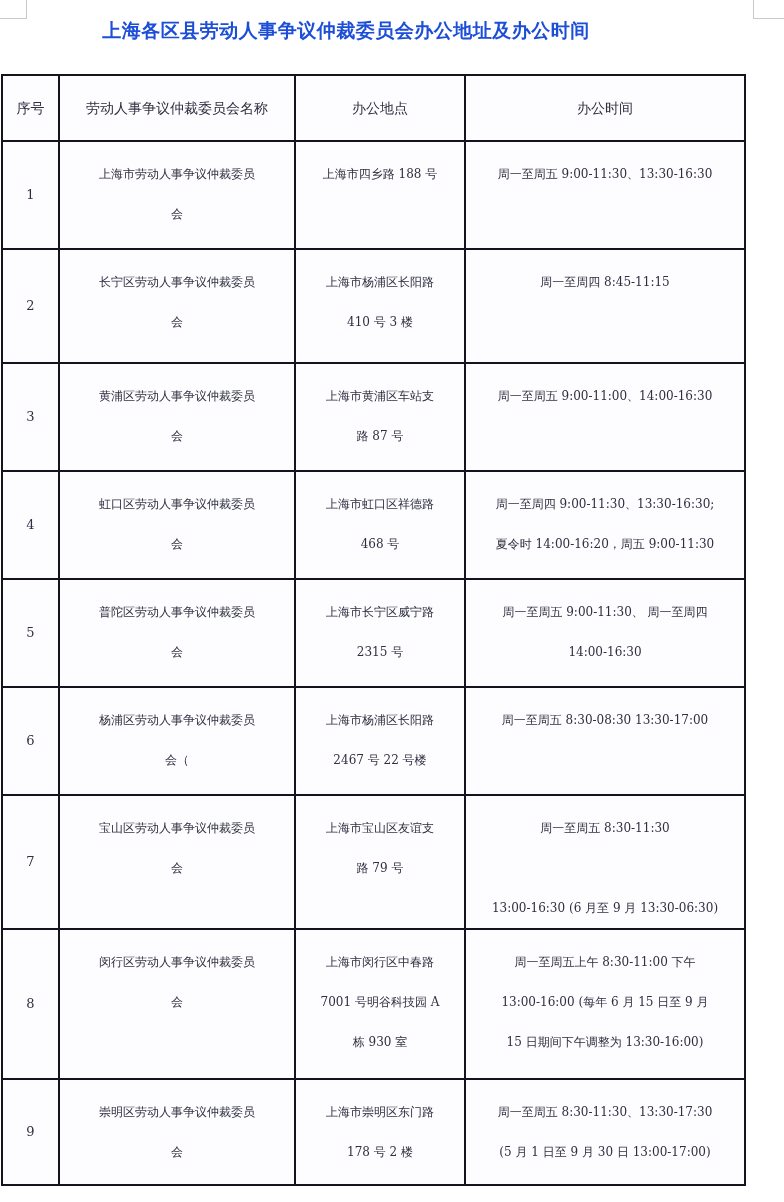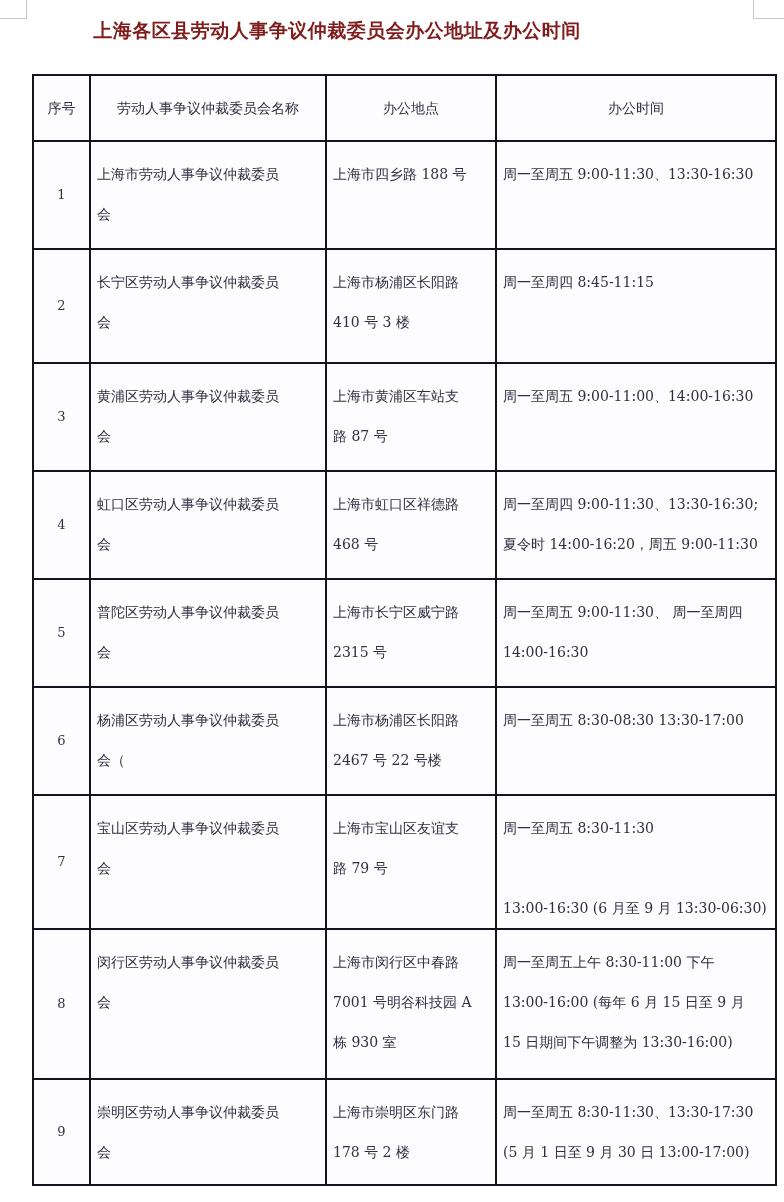--- a/index.html
+++ b/index.html
@@ -20,45 +20,46 @@
       border-color: #c8c8c8;
       border-style: solid;
       width: 26px;
       height: 18px;
     }
     .corner-tl { left: 0; top: 0; border-width: 0 1px 1px 0; }
     .corner-tr { right: 0; top: 0; border-width: 0 0 1px 1px; width: 30px; }
     .title {
       position: absolute;
       top: 18px;
-      left: 0;
+      left: 9px;
       width: 674px;
       text-align: center;
       font-size: 19px;
       font-weight: bold;
       letter-spacing: 0.5px;
-      color: #7f1d1d;
+      color: #1d4ed8;
     }
     table.grid {
       position: absolute;
-      left: 32px;
+      left: 1px;
       top: 74px;
       width: 743px;
       border-collapse: collapse;
       table-layout: fixed;
     }
     table.grid td, table.grid th {
       border: 2px solid #14141e;
       vertical-align: top;
       font-weight: normal;
-      font-size: 14px;
+      font-size: 12px;
       line-height: 40px;
       color: #2f2f40;
       background: #fdfdff;
       padding: 0 6px;
+      text-align: center;
     }
     table.grid th {
       vertical-align: middle;
       text-align: center;
       height: 64px;
       font-size: 14px;
     }
     table.grid td.idx {
       vertical-align: middle;
       text-align: center;

